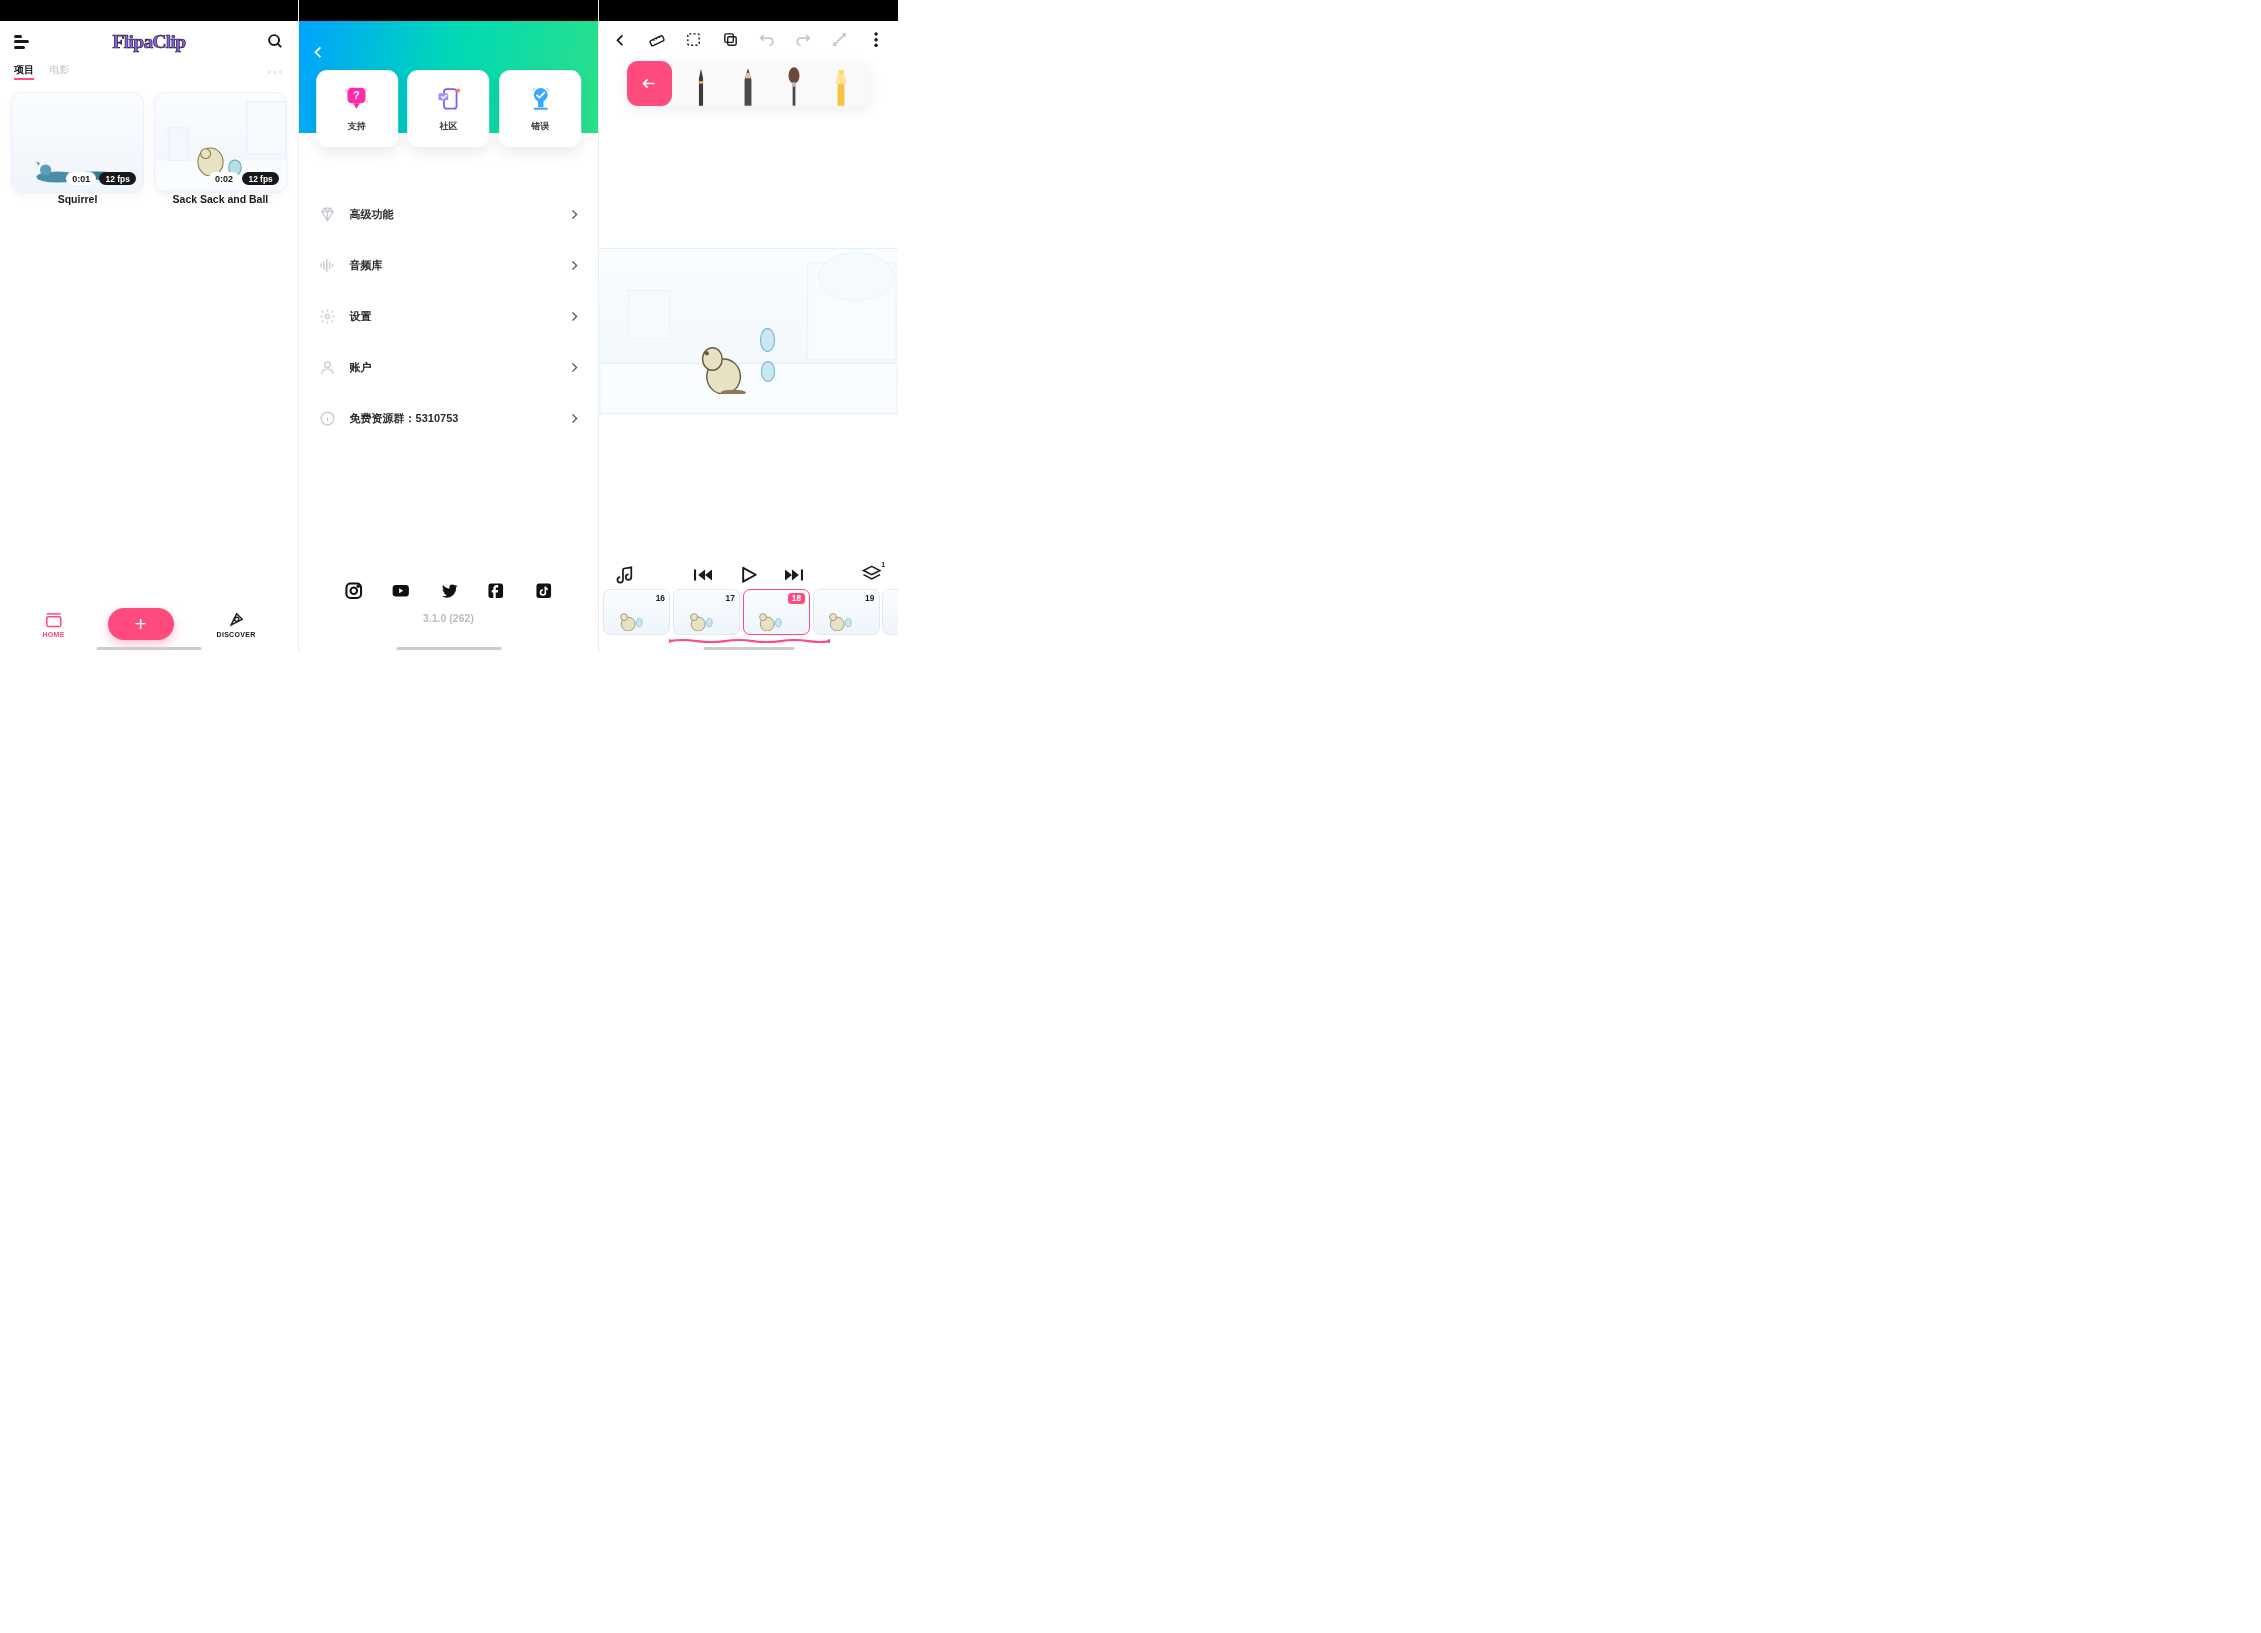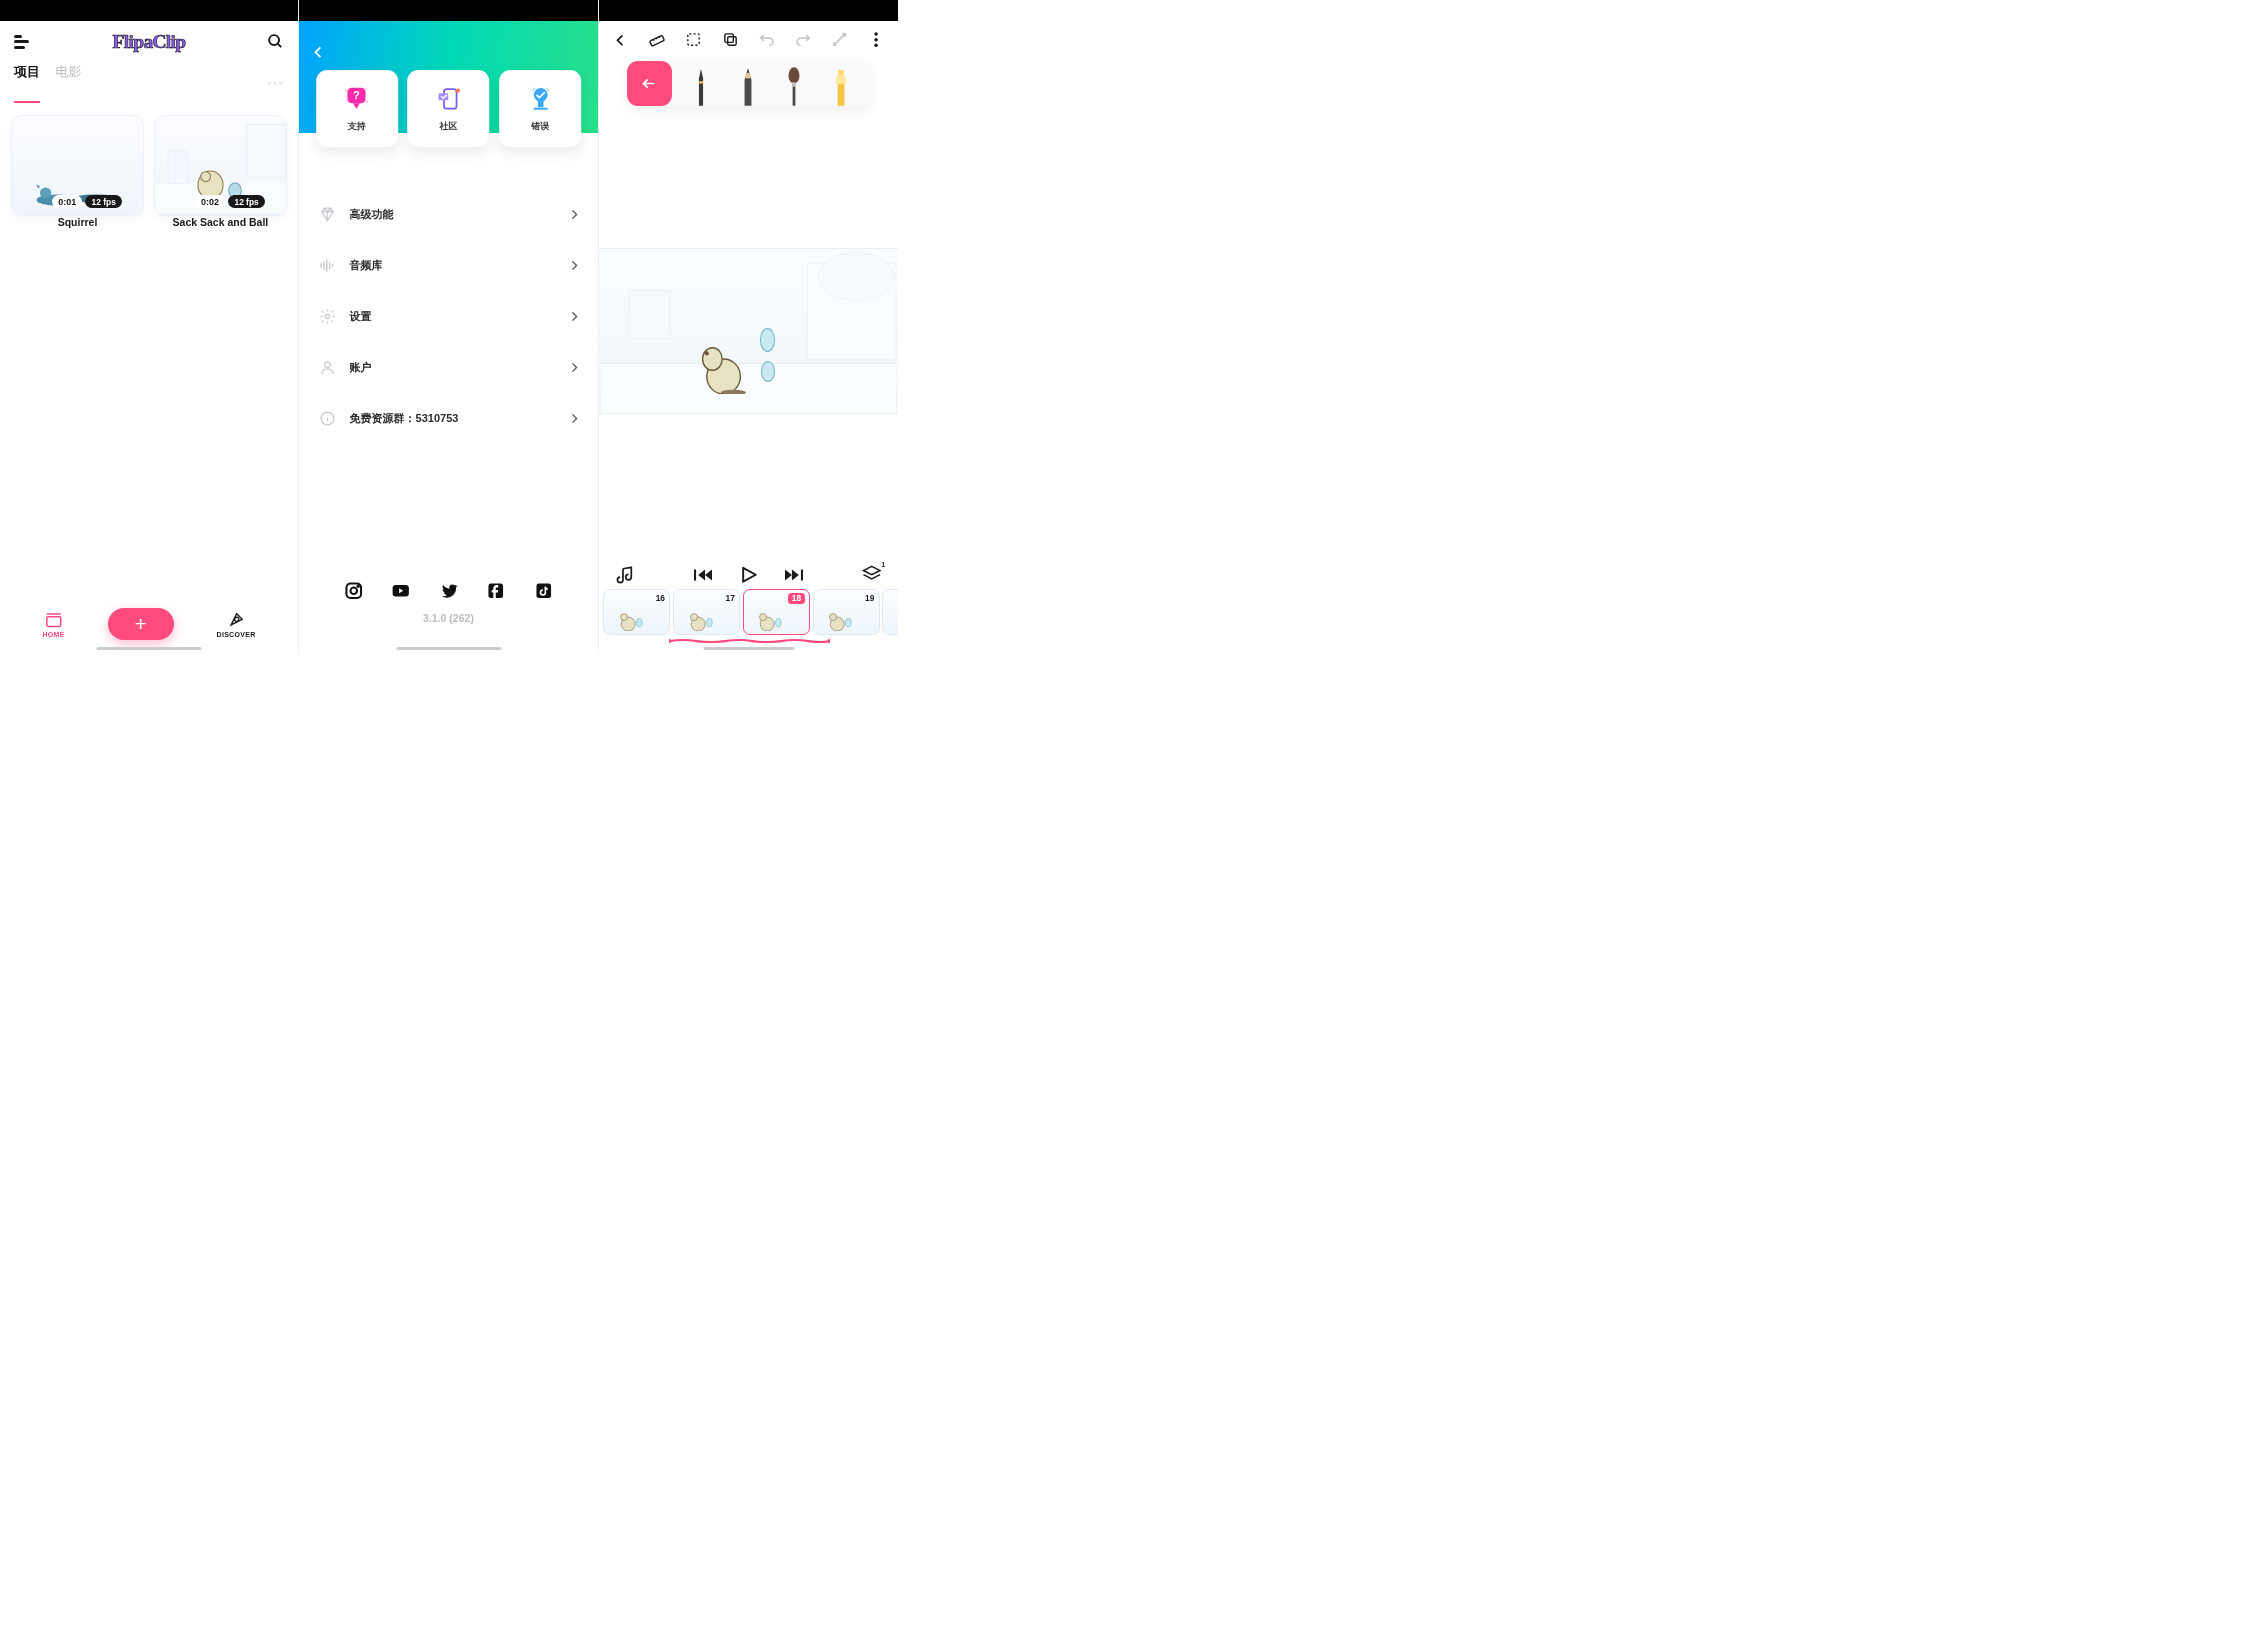--- a/index.html
+++ b/index.html
@@ -12,27 +12,27 @@
 
 
 .s1-header { display: flex; align-items: center; justify-content: space-between; padding: 9.8px 14px 5.6px; }
 .hamburger { width: 17px; display: flex; flex-direction: column; gap: 2.8px; cursor: pointer; }
 .hamburger span { height: 2.8px; background: #181818; border-radius: 2.1px; }
 .hamburger span:nth-child(1){width:8.4px;} .hamburger span:nth-child(2){width:15.4px;} .hamburger span:nth-child(3){width:11px;}
 .logo { font-family: "Comic Sans MS", cursive; font-size: 19.5px; font-weight: 600; letter-spacing: -0.7px; color: #8b5cf6; -webkit-text-stroke: 0.7px #222; text-shadow: 0.7px 0.7px 0 #fff; }
 .search-ic { width: 17px; height: 17px; }
 .tabs { display: flex; align-items: center; justify-content: space-between; padding: 4.2px 14px 0; }
 .tab-group { display: flex; gap: 15.4px; }
-.tab { font-size: 13px; color: #bdbdbd; padding-bottom: 20px; cursor: pointer; font-weight:500;}
+.tab { font-size: 10px; color: #bdbdbd; padding-bottom: 1px; cursor: pointer; font-weight:500;}
 .tab.active { color: #181818; font-weight: 600; border-bottom: 2.1px solid #ff4a7d; }
 .dots3 { color: #e6e6e6; font-size: 7px; letter-spacing: 1.4px; }
 .projects { display: flex; gap: 9.8px; padding: 12.6px 11px; }
 .project { width: 137px; }
 .thumb { width: 100%; height: 101px; border-radius: 11px; border: 0.7px solid #eef; background: linear-gradient(#fafcff,#f0f5fb); position: relative; overflow:hidden; box-shadow: 0 2.8px 8.4px rgba(0,0,0,.04);}
-.badge-row { position:absolute; bottom:7px; right:21px; display:flex; gap:2.8px; }
+.badge-row { position:absolute; bottom:7px; right:7px; display:flex; gap:2.8px; }
 .badge { background:#fff; color:#111; font-size:9px; font-weight:700; padding:1.4px 6.3px; border-radius:8.4px; }
 .badge.dark { background:#181818; color:#fff; font-size:8.4px; font-weight:600;}
 .project-title { text-align:center; font-size:10.5px; font-weight:600; color:#1a1a1a;}
 .squirrel { position:absolute; bottom:8.4px; left:21px; width:91px; height:35px; }
 .flour { position:absolute; bottom:14px; left:38px; }
 .bottom-nav { position:absolute; bottom:12.6px; left:0; right:0; display:flex; justify-content:space-around; align-items:center; padding:0 21px;}
 .nav-item { display:flex; flex-direction:column; align-items:center; gap:2.8px; font-size:7px; font-weight:700; color:#181818; letter-spacing:0.3px; cursor:pointer;}
 .nav-item.home { color:#ff4a7d; }
 .fab { width:66px; height:32px; border-radius:19.5px; background:#ff4a7d; display:flex; align-items:center; justify-content:center; color:#fff; font-size:21px; box-shadow:0 4.2px 11px rgba(255,74,125,.35); cursor:pointer;}
 .s1-hint { position:absolute; bottom:2.8px; left:50%; transform:translateX(-50%); width:105px; height:3.5px; background:#ccc; border-radius:2.1px;}

